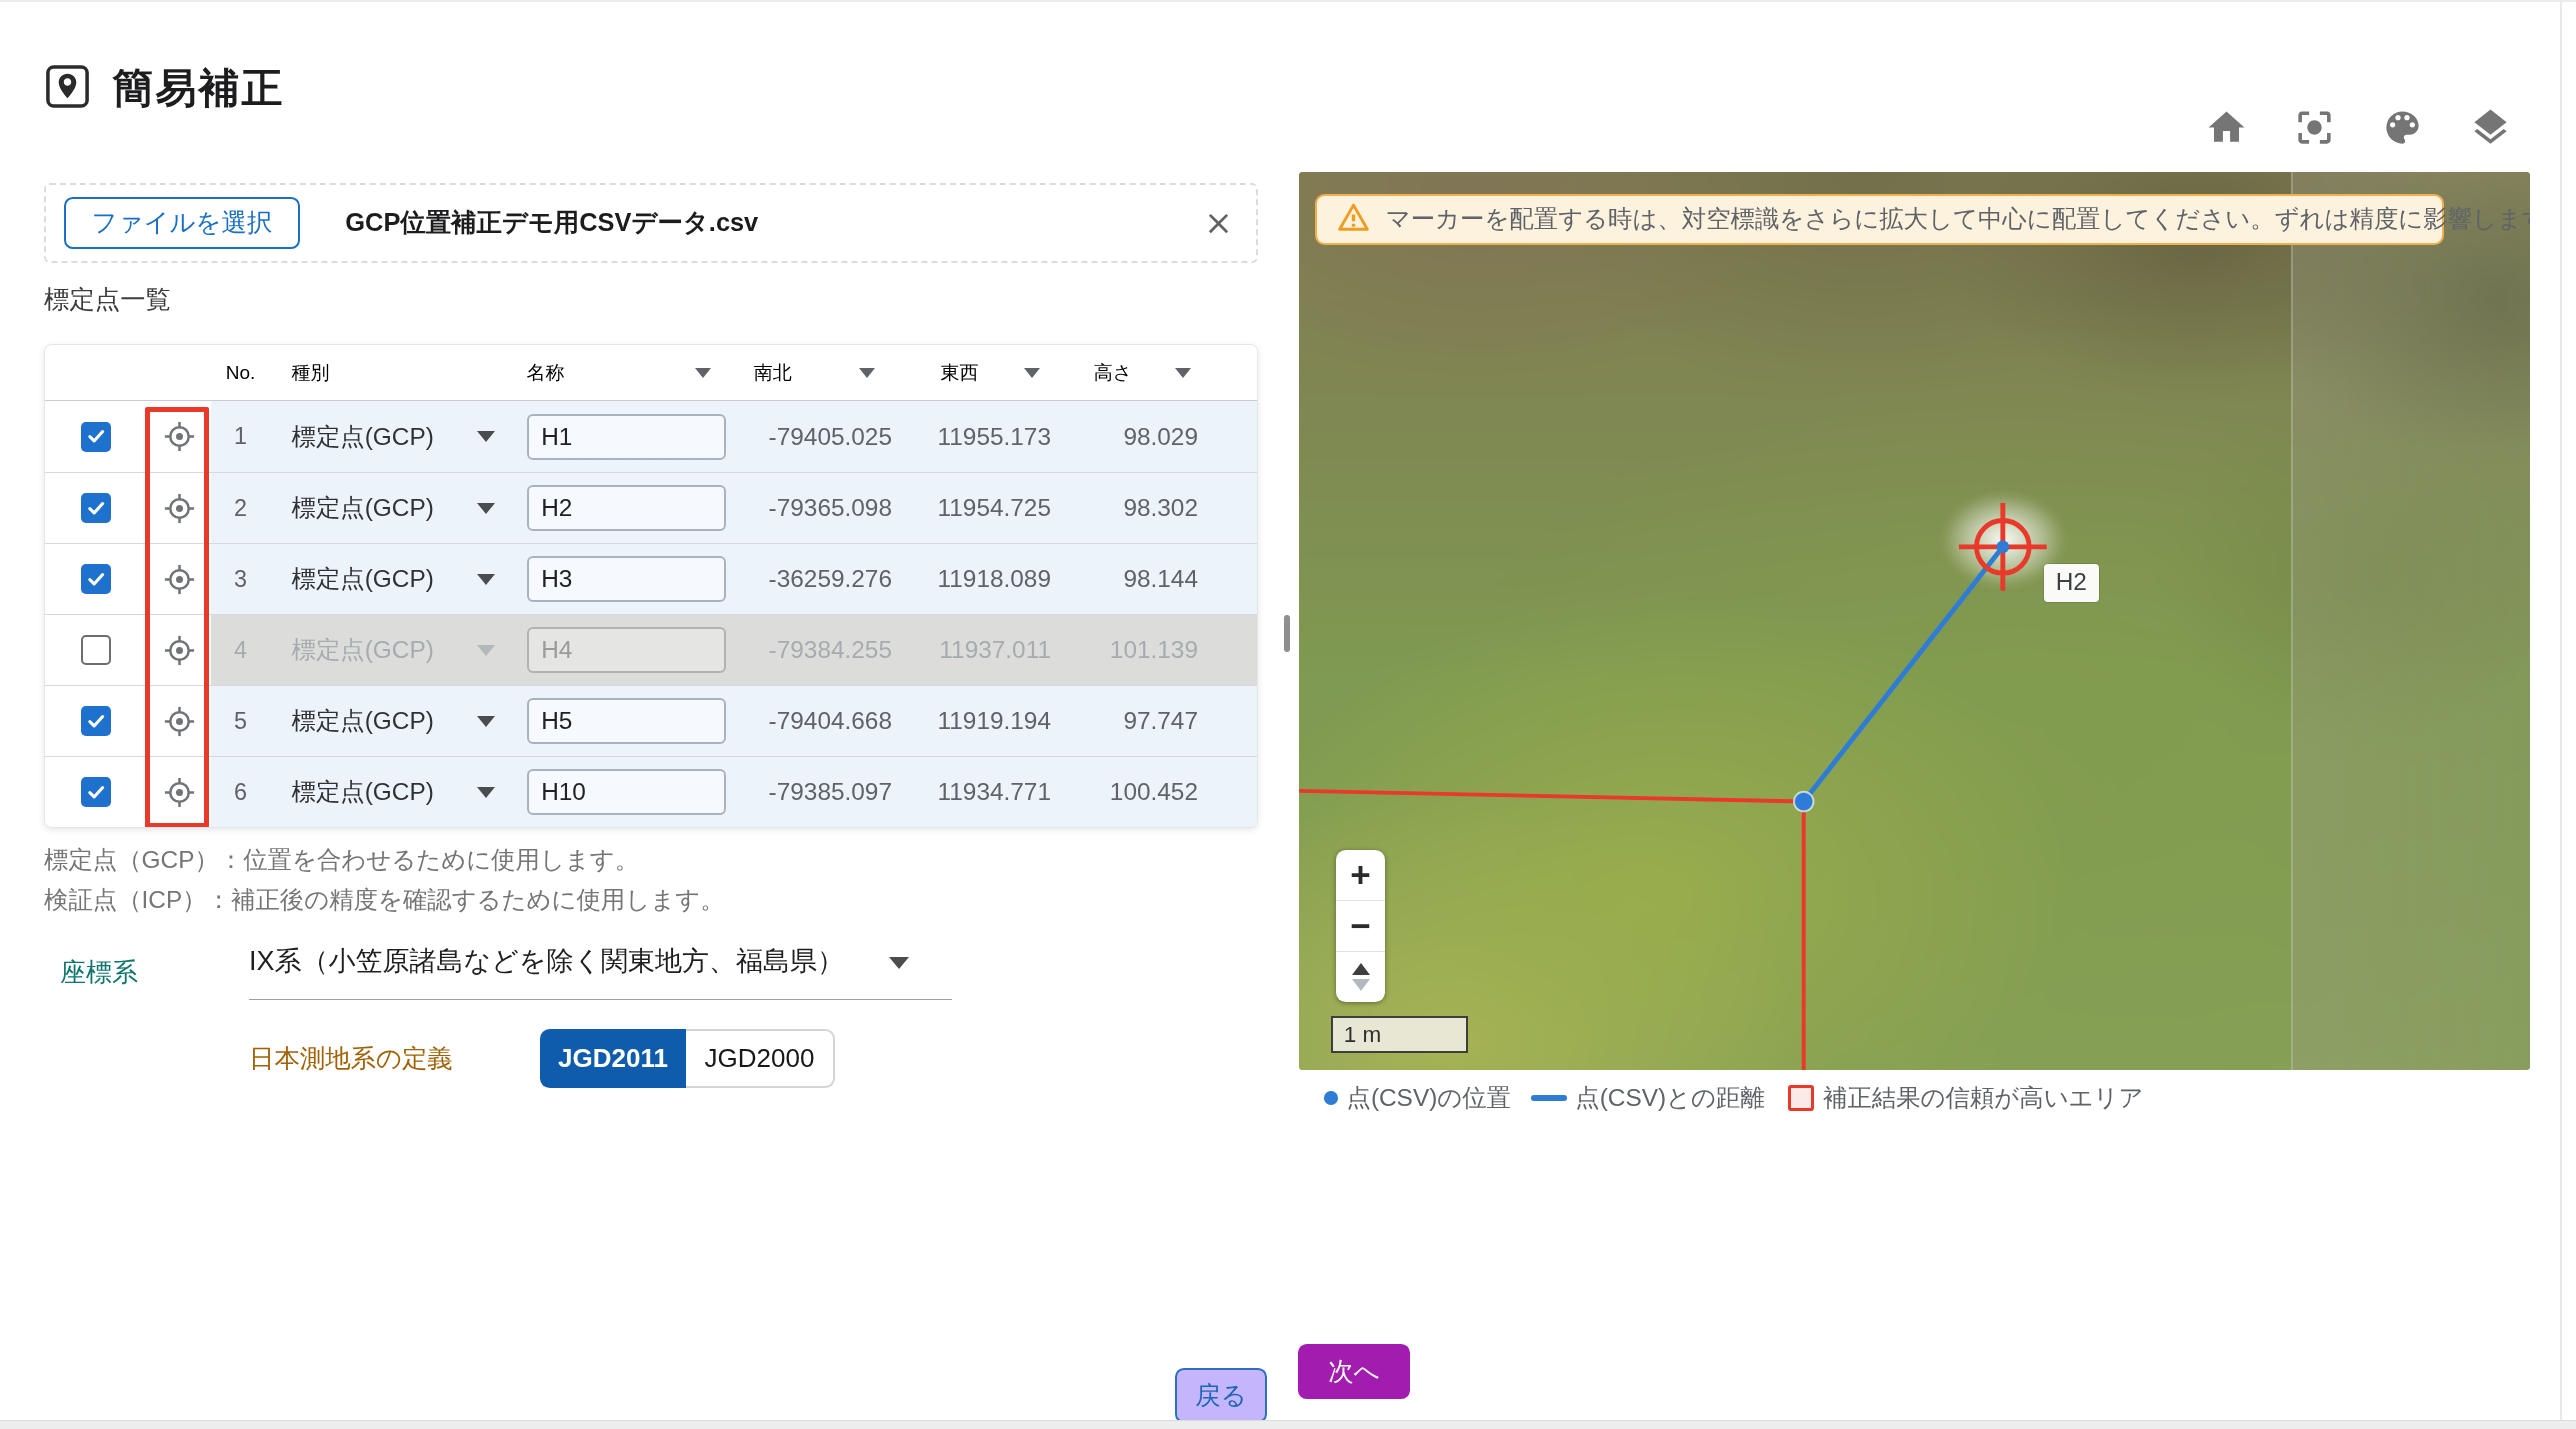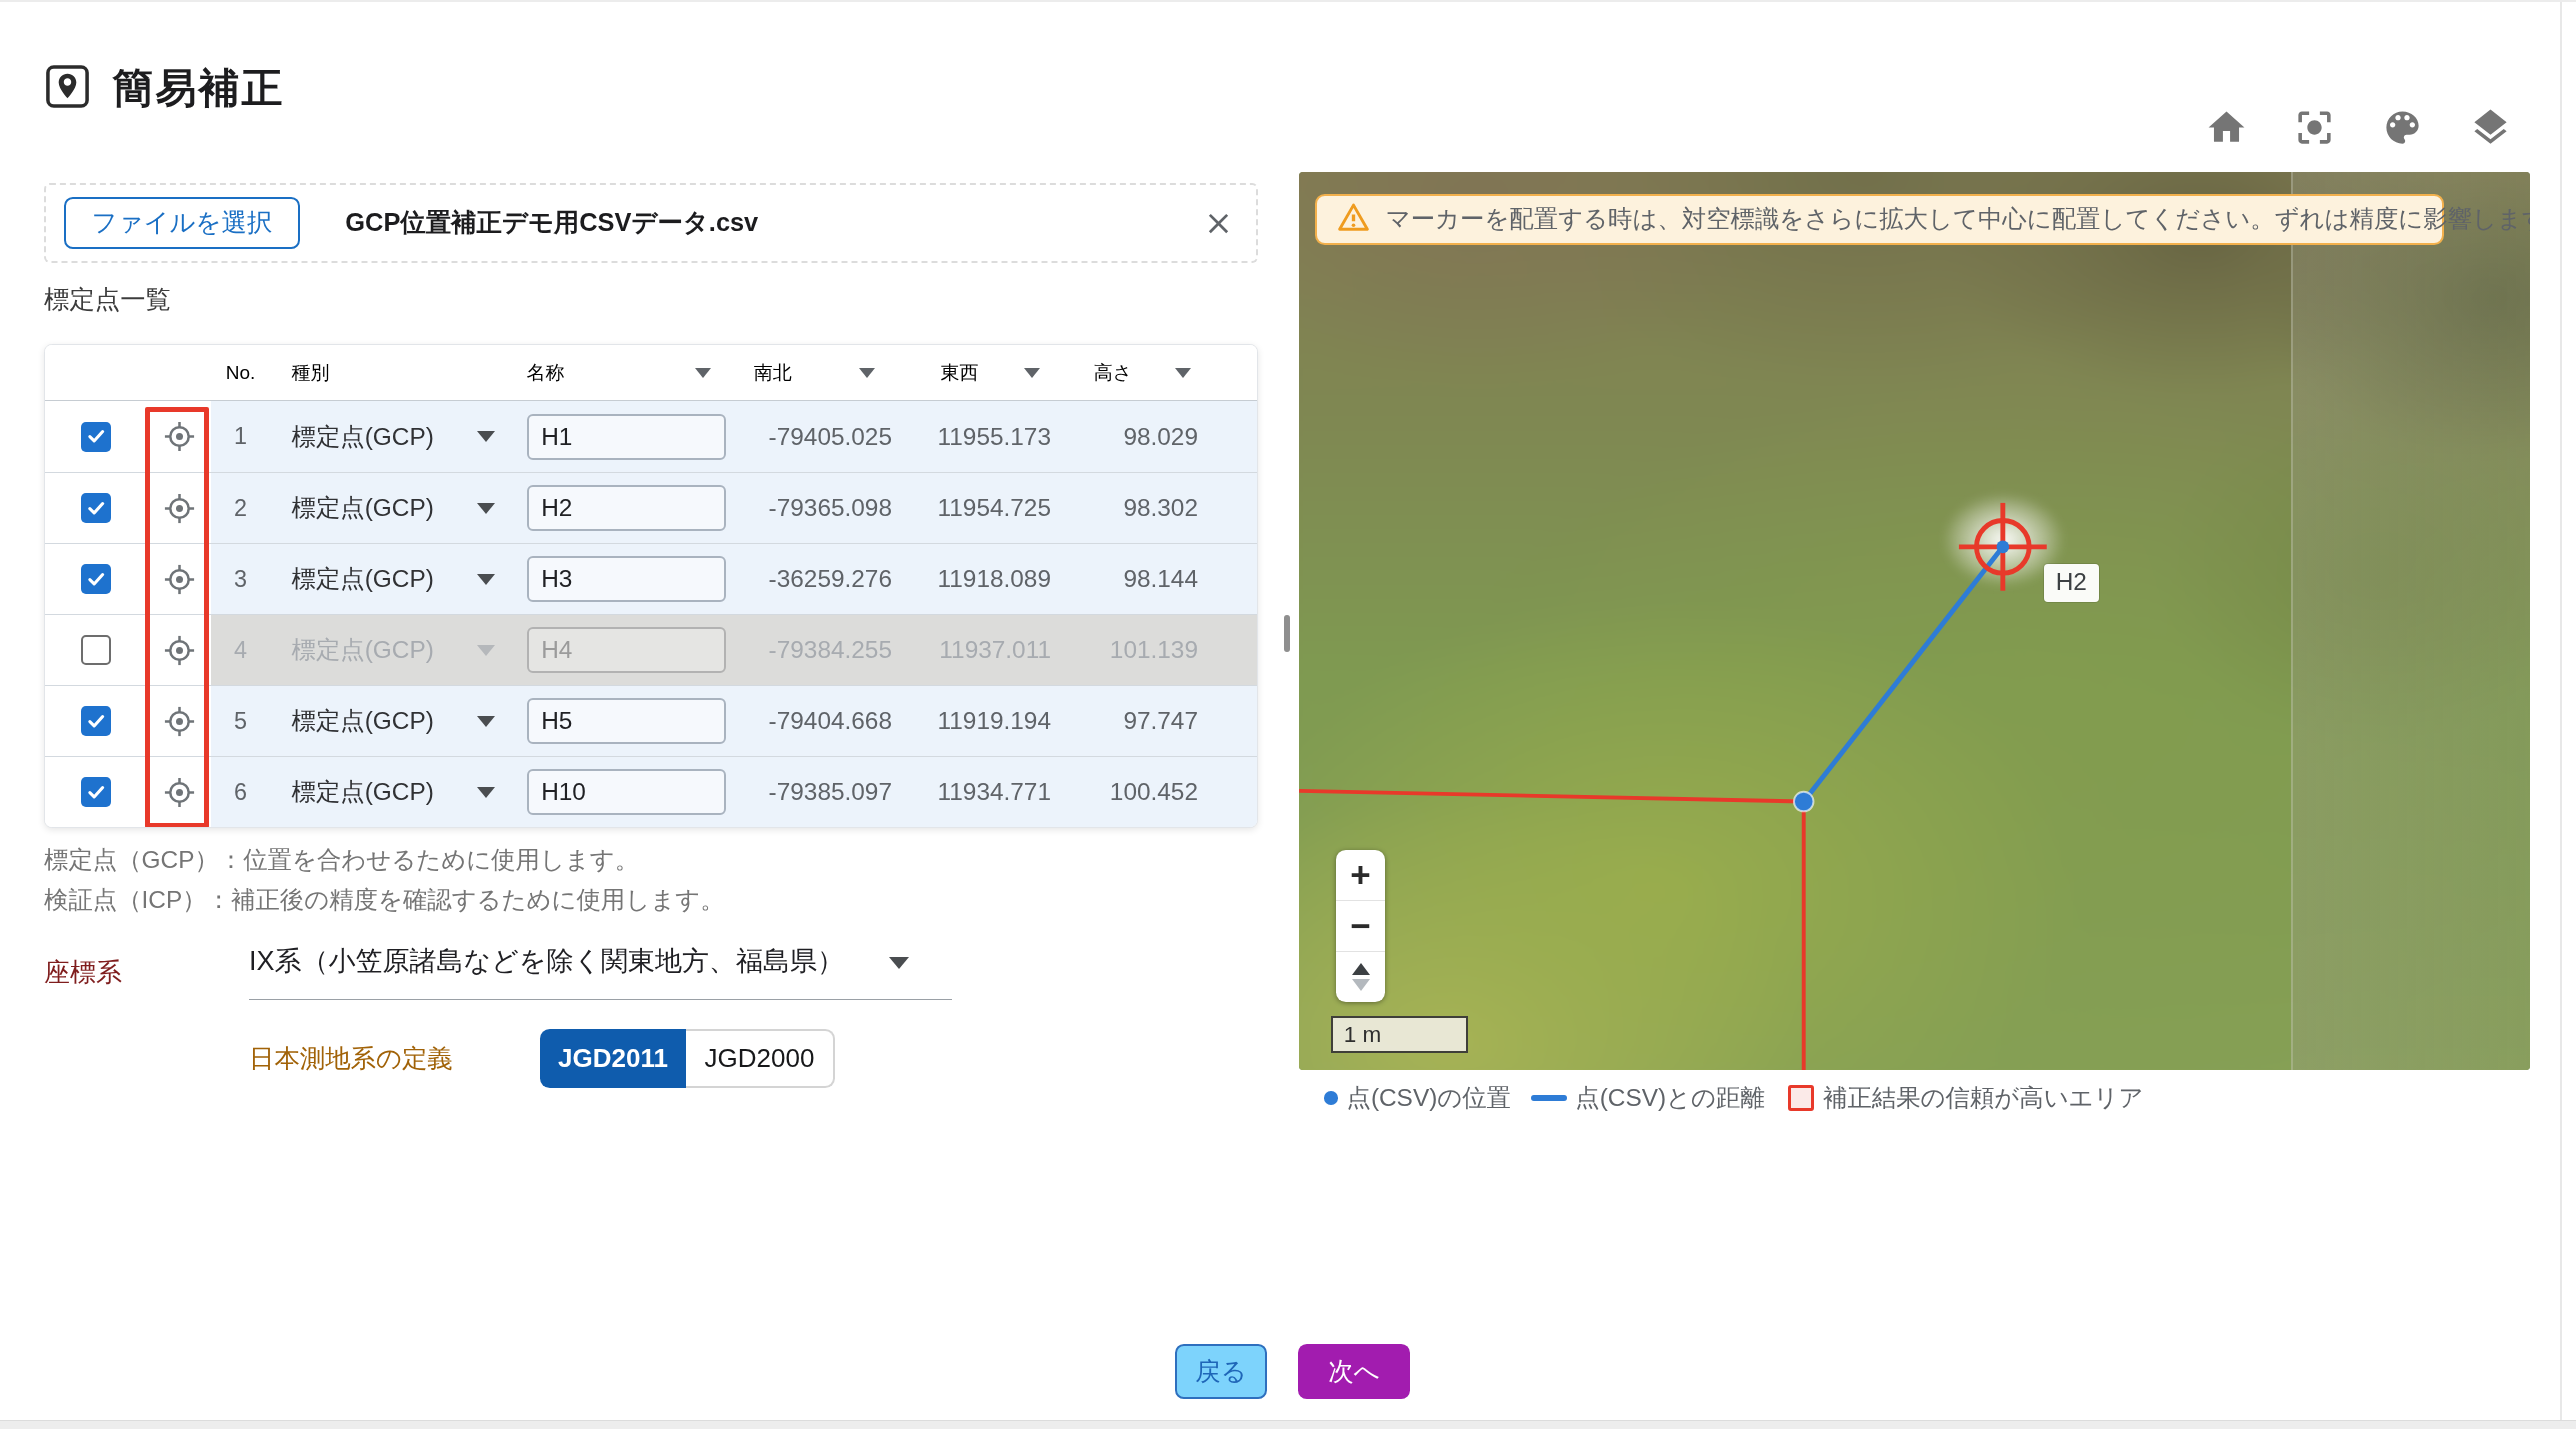--- a/index.html
+++ b/index.html
@@ -68,21 +68,21 @@
   .trow.disabled .type-label { color:#a7abb0; }
   .trow.disabled .dd-tri { border-top-color:#b5b8bb; }
   .trow.disabled .c-name input { border-color:#b2b2b2; color:#9b9b9b; background:rgba(255,255,255,.25); }
 
   .target-frame { position:absolute; left:100px; top:62px; width:64px; height:421px;
     border:5.9px solid #e8392a; border-radius:2px; pointer-events:none; }
 
   .notes { position:absolute; left:44px; top:838px; font-size:24.4px; color:#757575; line-height:40px; }
 
   
-  .coord-label { position:absolute; left:44px; top:953px; font-size:26px; color:#7f1d1d; }
+  .coord-label { position:absolute; left:60px; top:953px; font-size:26px; color:#0f766e; }
   .coord-select { position:absolute; left:249px; top:941px; width:703px; border-bottom:1px solid #9aa0a6;
     padding-bottom:19.5px; cursor:pointer; }
   .coord-value { font-size:27px; color:#1f1f23; }
   .coord-tri { position:absolute; right:43px; top:13.7px; width:0; height:0;
     border-left:10.7px solid transparent; border-right:10.7px solid transparent; border-top:12.7px solid #4a4d50; }
   .datum-row { position:absolute; left:249px; top:1027px; height:59px; display:flex; align-items:center; }
   .datum-label { font-size:25.4px; color:#a16207; width:280px; }
   .toggle { display:flex; height:59px; }
   .toggle .opt { display:flex; align-items:center; justify-content:center; font-size:26px; cursor:pointer; }
   .opt-jgd2011 { width:146px; background:#0f5cad; color:#fff; border-radius:9.8px 0 0 9.8px; font-weight:600;margin-left:11px; }
@@ -131,21 +131,21 @@
   
   .legend { position:absolute; left:1324px; top:1080px; display:flex; align-items:center; font-size:24.4px; color:#5f6368; }
   .legend .lbl { white-space:nowrap; }
   .lg-dot { width:13.7px; height:13.7px; border-radius:50%; background:#2e7cd6; margin-right:8.8px; }
   .lg-line { width:36px; height:5.9px; background:#2e7cd6; border-radius:2.9px; margin:0 8.8px 0 19.5px; }
   .lg-square { width:26px; height:26px; border:3.9px solid #e8392a; background:#fbeae8; border-radius:2.9px; margin:0 8.8px 0 23.4px; }
 
   
   .btn { position:absolute; top:1342px; height:55px; border-radius:8.8px; font-size:25.4px; display:flex;
     align-items:center; justify-content:center; cursor:pointer; font-family:inherit; }
-  .btn-back { left:1175px; width:92px; background:#7dd3fc; border:2px solid #2e6fbe; color:#1f66b8; }
+  .btn-back { left:1175px; width:92px; background:#c4b5fd; border:2px solid #2e6fbe; color:#1f66b8;margin-top:24px; }
   .btn-next { left:1298px; width:112px; background:#a21caf; border:none; color:#fff; }
 </style>
 </head>
 <body>
 
 <div class="page">
 
   <div class="title-row">
     <span>
       <svg width="47" height="47" viewBox="0 0 48 48">

